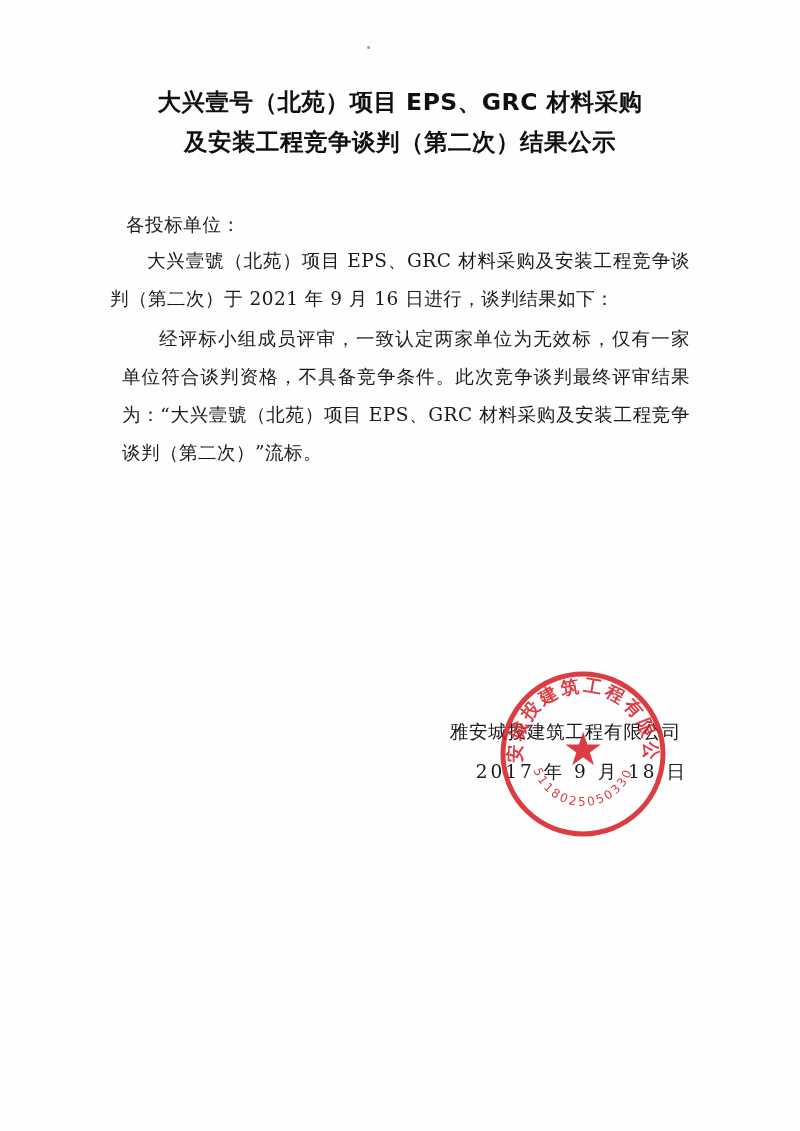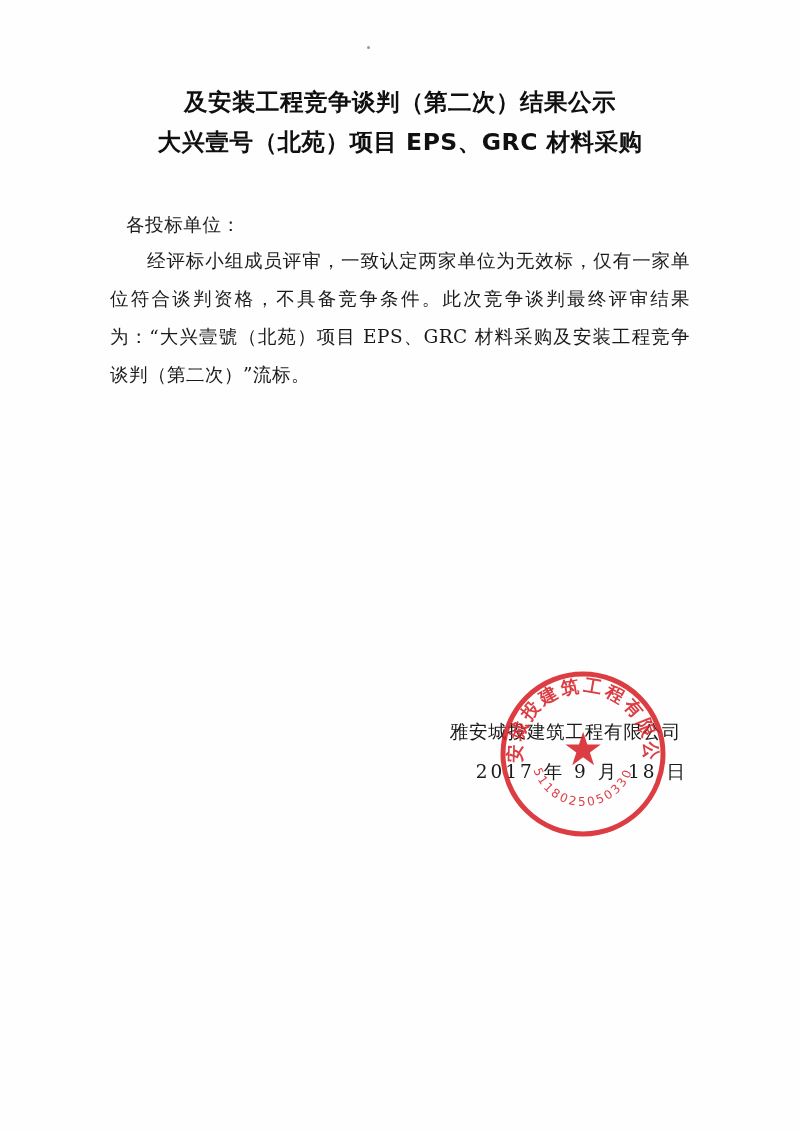--- a/index.html
+++ b/index.html
@@ -60,20 +60,21 @@
     margin: 0;
     font-size: 18.5px;
     line-height: 2.05;
     text-align: justify;
     text-justify: inter-ideograph;
     text-indent: 2em;
     letter-spacing: 0.5px;
   }
   p.para + p.para {
     margin-top: 2px;
+    margin-left: 12px;
   }
   .sig-block {
     position: absolute;
     right: 112px;
     top: 712px;
     text-align: left;
     font-size: 18.5px;
     line-height: 2.15;
     letter-spacing: 0.8px;
     z-index: 3;
@@ -98,26 +99,27 @@
 </head>
 <body>
 
 <div class="page">
 
   <div class="dot-mark"></div>
 
   <div class="doc-body">
 
     <div class="title">
+      <span class="line">大兴壹号（北苑）项目 EPS、GRC 材料采购</span>
       <span class="line">及安装工程竞争谈判（第二次）结果公示</span>
-      <span class="line">大兴壹号（北苑）项目 EPS、GRC 材料采购</span>
     </div>
 
     <div class="salutation">各投标单位：</div>
 
+    <p class="para">大兴壹號（北苑）项目 EPS、GRC 材料采购及安装工程竞争谈判（第二次）于 2021 年 9 月 16 日进行，谈判结果如下：</p>
     <p class="para">经评标小组成员评审，一致认定两家单位为无效标，仅有一家单位符合谈判资格，不具备竞争条件。此次竞争谈判最终评审结果为：“大兴壹號（北苑）项目 EPS、GRC 材料采购及安装工程竞争谈判（第二次）”流标。</p>
 
   </div>
 
   <div class="sig-block">
     <div>雅安城投建筑工程有限公司</div>
     <div class="sig-date">2017 年 9 月 18 日</div>
   </div>
 
   <div class="seal">

